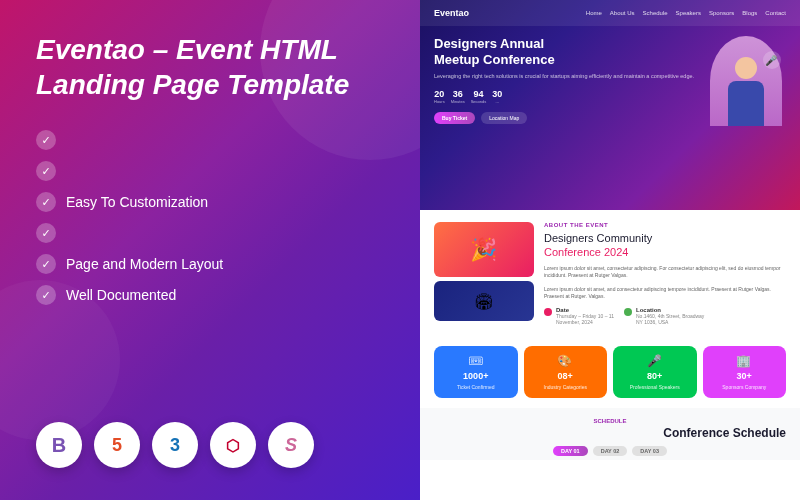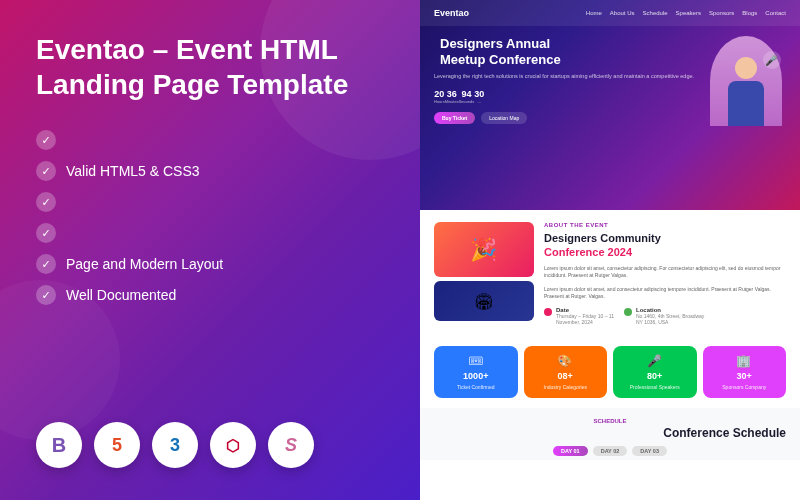--- a/index.html
+++ b/index.html
@@ -172,21 +172,21 @@
 
     .preview-hero-desc {
       color: rgba(255,255,255,0.7);
       font-size: 5.5px;
       line-height: 1.4;
       margin-bottom: 8px;
     }
 
     .preview-countdown {
       display: flex;
-      gap: 0;
+      gap: 6px;
       margin-bottom: 8px;
     }
 
     .countdown-item {
       text-align: center;
     }
 
     .countdown-num {
       color: #fff;
       font-size: 9px;
@@ -305,21 +305,21 @@
       font-size: 6px;
       color: #9c27b0;
       font-weight: 600;
       text-transform: uppercase;
       letter-spacing: 0.5px;
       margin-bottom: 3px;
     }
 
     .about-title {
       font-size: 11px;
-      font-weight: 700;
+      font-weight: 400;
       color: #1a1a2e;
       line-height: 1.3;
       margin-bottom: 5px;
     }
 
     .about-title span { color: #e91e63; }
 
     .about-text {
       font-size: 5px;
       color: #666;
@@ -486,33 +486,33 @@
     .schedule-speaker {
       font-size: 5.5px;
       color: #888;
     }
   </style>
 </head>
 <body>
 
 <div class="left-panel">
   <div>
-    <h1 class="main-title" style="white-space: pre-line;">Eventao – Event HTML
+    <h1 class="main-title" style="white-space: pre-line; font-style: italic;">Eventao – Event HTML
 Landing Page Template</h1>
 
     <ul class="features-list">
     <li class="feature-item">
       <span class="check-icon">✓</span>
     </li>
         <li class="feature-item">
       <span class="check-icon">✓</span>
-      <span>Valid HTML5 &amp; CSS3</span>
     </li>
         <li class="feature-item">
       <span class="check-icon">✓</span>
+      <span>Easy To Customization</span>
     </li>
         <li class="feature-item">
       <span class="check-icon">✓</span>
     </li>
         <li class="feature-item">
       <span class="check-icon">✓</span>
       <span>Page and Modern Layout</span>
     </li>
         <li class="feature-item">
       <span class="check-icon">✓</span>
@@ -542,21 +542,21 @@
           <span class="preview-nav-link">Schedule</span>
           <span class="preview-nav-link">Speakers</span>
           <span class="preview-nav-link">Sponsors</span>
           <span class="preview-nav-link">Blogs</span>
           <span class="preview-nav-link">Contact</span>
         </div>
       </div>
 
       <div class="preview-hero-content">
         <div class="preview-hero-left">
-          <div class="preview-hero-title" style="white-space: pre-line; margin-left: 6px;">Designers Annual
+          <div class="preview-hero-title" style="white-space: pre-line;">Designers Annual
 Meetup Conference</div>
           <div class="preview-hero-desc">Leveraging the right tech solutions is crucial for startups aiming efficiently and maintain a competitive edge.</div>
 
           <div class="preview-countdown">
             <div class="countdown-item">
               <div class="countdown-num">20</div>
               <div class="countdown-label">Hours</div>
             </div>
             <div class="countdown-item">
               <div class="countdown-num">36</div>

